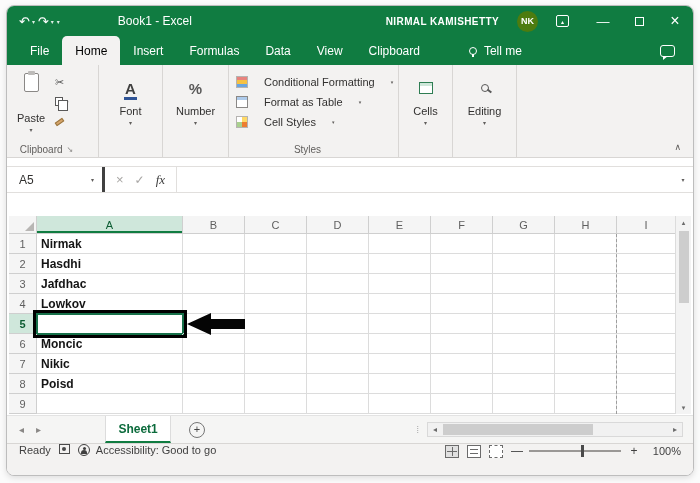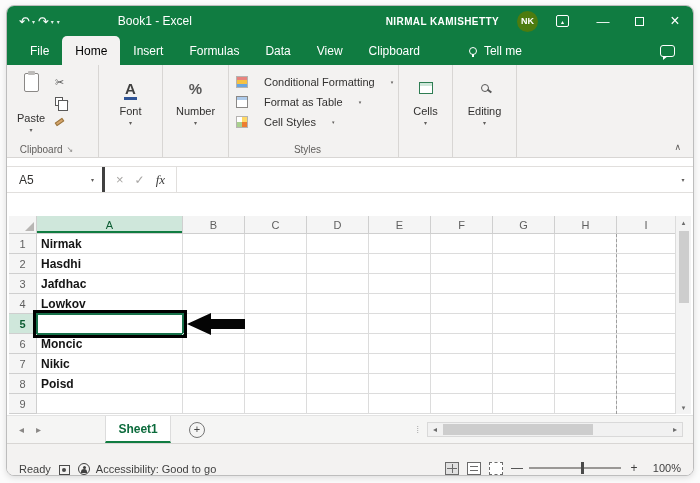--- a/index.html
+++ b/index.html
@@ -107,21 +107,21 @@
   .sheetbar{position:absolute;left:0;top:409px;right:0;height:28px;background:#f5f5f4;display:flex;align-items:stretch;border-top:1px solid #e3e3e3;}
   .sheet-nav{display:flex;align-items:center;gap:12px;padding:0 12px;color:#8a8886;font-size:10px;}
   .sheet-tab{width:66px;margin-left:52px;background:#fff;display:flex;align-items:center;justify-content:center;font-size:12px;font-weight:700;color:#0c6b3c;border-bottom:2px solid #107C41;border-left:1px solid #dcdcdc;border-right:1px solid #dcdcdc;}
   .addsheet{width:16px;height:16px;border:1px solid #767676;border-radius:50%;display:flex;align-items:center;justify-content:center;font-size:11px;color:#444;align-self:center;margin-left:18px;line-height:1;}
   .splitter{align-self:center;color:#a0a0a0;font-size:9px;margin-left:auto;}
   .hscroll{margin-left:8px;margin-right:10px;align-self:center;width:256px;height:15px;background:#f1f1f1;border:1px solid #d9d9d9;display:flex;align-items:center;}
   .hs-arrow{width:14px;text-align:center;font-size:8px;color:#6b6b6b;}
   .hs-thumb{width:150px;height:11px;background:#cdcdcd;margin-left:1px;}
 
   
-  .statusbar{position:absolute;left:0;top:437px;right:0;bottom:0;background:#f3f2f1;border-top:1px solid #d8d6d4;display:flex;align-items:flex-end;font-size:11px;color:#3f3f3f;padding:0 12px;gap:8px;}
+  .statusbar{position:absolute;left:0;top:437px;right:0;bottom:0;background:#f3f2f1;border-top:1px solid #d8d6d4;display:flex;align-items:flex-start;font-size:11px;color:#3f3f3f;padding:0 12px;gap:8px;}
   .macro-icon{width:11px;height:10px;border:1px solid #4a4a4a;position:relative;}
   .macro-icon::after{content:"";position:absolute;left:2px;top:2px;width:4px;height:4px;border-radius:50%;background:#4a4a4a;}
   .accessibility{display:flex;align-items:center;gap:6px;}
   .person-icon{position:relative;width:12px;height:12px;border:1px solid #3f3f3f;border-radius:50%;}
   .person-icon::before{content:"";position:absolute;top:2px;left:4px;width:3px;height:3px;border-radius:50%;background:#3f3f3f;}
   .person-icon::after{content:"";position:absolute;bottom:1px;left:2px;width:6px;height:4px;border-radius:3px 3px 0 0;background:#3f3f3f;}
   .sb-right{margin-left:auto;display:flex;align-items:center;gap:8px;}
   .view-btn{width:14px;height:13px;border:1px solid #6b6b6b;background:#fff;position:relative;}
   .view-btn.active{background:#e1e1e1;}
   .vb-normal::before{content:"";position:absolute;left:1px;right:1px;top:5px;height:1px;background:#6b6b6b;}

